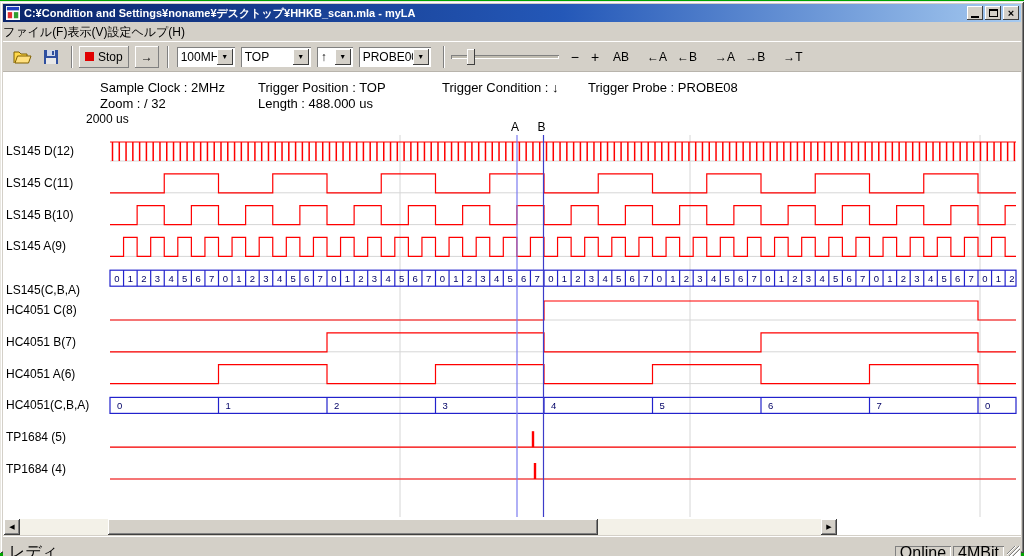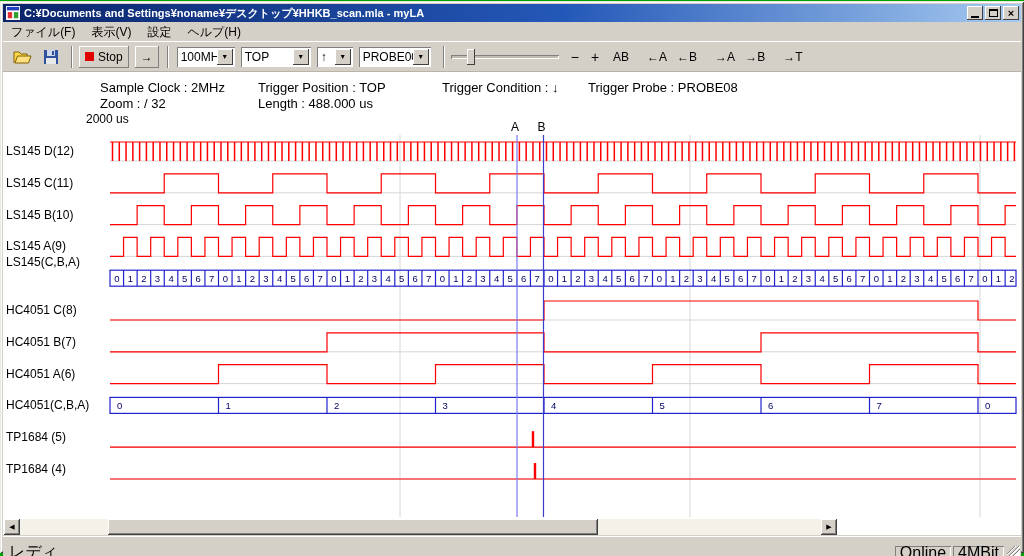--- a/index.html
+++ b/index.html
@@ -10,21 +10,21 @@
 .titlebar{position:absolute;top:3px;left:3px;width:1018px;height:18px;
  background:linear-gradient(90deg,#0a246a 0%,#2458b8 55%,#a6caf0 100%);
  display:flex;align-items:center;padding:0 2px;color:#fff;font-size:11px;font-weight:bold}
 .app-icon{width:14px;height:14px;margin:0 4px 0 1px;flex:0 0 auto}
 .title-text{flex:1;white-space:nowrap;overflow:hidden}
 .tb-btn{width:16px;height:14px;margin-left:2px;background:#d4d0c8;color:#000;display:flex;align-items:center;justify-content:center;
  box-shadow:inset -1px -1px 0 #404040,inset 1px 1px 0 #fff;font-size:10px;line-height:1;flex:0 0 auto}
 .glyph-min{width:8px;height:2px;background:#000;margin-top:7px}
 .glyph-max{width:9px;height:8px;border:1px solid #000;border-top-width:2px}
 .menubar{position:absolute;top:22px;left:3px;width:1018px;height:18px;display:flex;align-items:center;font-size:12px;color:#000}
-.menu-item{padding:1px 8px}
+.menu-item{padding:1px 0}
 .toolbar{position:absolute;top:40px;left:3px;width:1018px;height:31px;border-top:1px solid #fff;border-bottom:1px solid #b8b4ac;
  display:flex;align-items:center;font-size:12px;color:#000}
 .tbtn{height:22px;background:#d4d0c8;box-shadow:inset -1px -1px 0 #808080,inset 1px 1px 0 #fff;display:flex;align-items:center;justify-content:center;padding:0 6px;white-space:nowrap}
 .flatbtn{height:20px;display:flex;align-items:center;justify-content:center;padding:0 4px;white-space:nowrap}
 .sep{width:2px;height:22px;border-left:1px solid #808080;border-right:1px solid #fff;margin:0 4px;flex:0 0 auto}
 .combo{height:20px;background:#fff;box-shadow:inset 1px 1px 0 #808080,inset -1px -1px 0 #fff;display:flex;align-items:center;flex:0 0 auto}
 .combo .val{flex:1;padding:0 4px;white-space:nowrap;overflow:hidden}
 .combo .drop{width:16px;height:16px;margin-right:2px;background:#d4d0c8;box-shadow:inset -1px -1px 0 #404040,inset 1px 1px 0 #fff;
  display:flex;align-items:center;justify-content:center;font-size:7px;flex:0 0 auto}
 .stop-square{width:9px;height:9px;background:#e00000;margin-right:4px}
@@ -53,21 +53,21 @@
 
 <div class="window">
 
   <div class="titlebar">
     <svg class="app-icon" viewBox="0 0 16 16">
       <rect x="0" y="0" width="16" height="16" fill="#fff"></rect>
       <rect x="1" y="1" width="14" height="4" fill="#2040c0"></rect>
       <rect x="2" y="7" width="5" height="7" fill="#e03030"></rect>
       <rect x="9" y="7" width="5" height="7" fill="#30a030"></rect>
     </svg>
-    <span class="title-text">C:¥Documents and Settings¥noname¥デスクトップ¥HHKB_scan.mla - myLA</span>
+    <span class="title-text">C:¥Condition and Settings¥noname¥デスクトップ¥HHKB_scan.mla - myLA</span>
     <div class="tb-btn">
         <div class="glyph-min"></div>
       </div>
     <div class="tb-btn">
         <div class="glyph-max"></div>
       </div>
     <div class="tb-btn" style="font-size:11px;font-weight:bold">×</div>
   </div>
 
   <div class="menubar">
@@ -138,21 +138,21 @@
   <span class="abs" style="left:588px;top:79px">Trigger Probe : PROBE08</span>
   <span class="abs" style="left:100px;top:95px">Zoom : /  32</span>
   <span class="abs" style="left:258px;top:95px">Length : 488.000 us</span>
   <span class="abs" style="left:86px;top:111px;font-size:12px">2000 us</span>
 
   <div id="channel-labels">
       <div class="ch-label" style="top: 143px;">LS145 D(12)</div>
       <div class="ch-label" style="top: 174.8px;">LS145 C(11)</div>
       <div class="ch-label" style="top: 206.6px;">LS145 B(10)</div>
       <div class="ch-label" style="top: 238.4px; text-align: right;">LS145 A(9)</div>
-      <div class="ch-label" style="top: 254px;">LS145(C,B,A)</div>
+      <div class="ch-label" style="top: 282px;">LS145(C,B,A)</div>
       <div class="ch-label" style="top: 302px;">HC4051 C(8)</div>
       <div class="ch-label" style="top: 333.8px;">HC4051 B(7)</div>
       <div class="ch-label" style="top: 365.6px;">HC4051 A(6)</div>
       <div class="ch-label" style="top: 397.4px;">HC4051(C,B,A)</div>
       <div class="ch-label" style="top: 429.2px;">TP1684 (5)</div>
       <div class="ch-label" style="top: 461px;">TP1684 (4)</div>
     </div>
 
   <svg id="wave-svg">
       <line x1="400" y1="134" x2="400" y2="516" stroke="#d6d6d6" stroke-width="1"></line>

